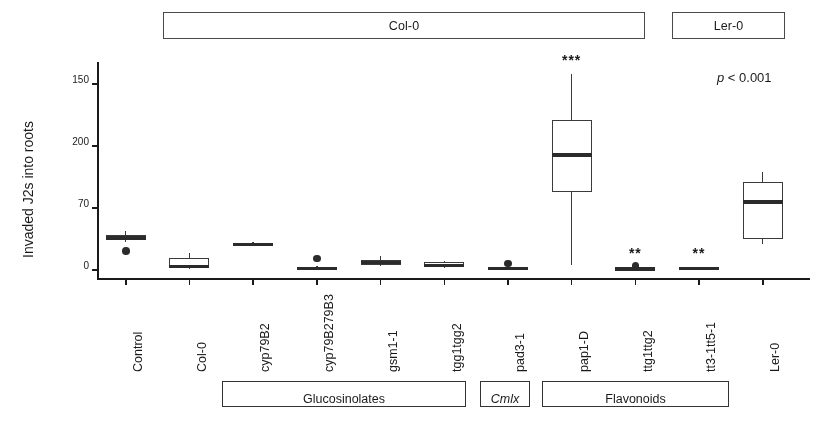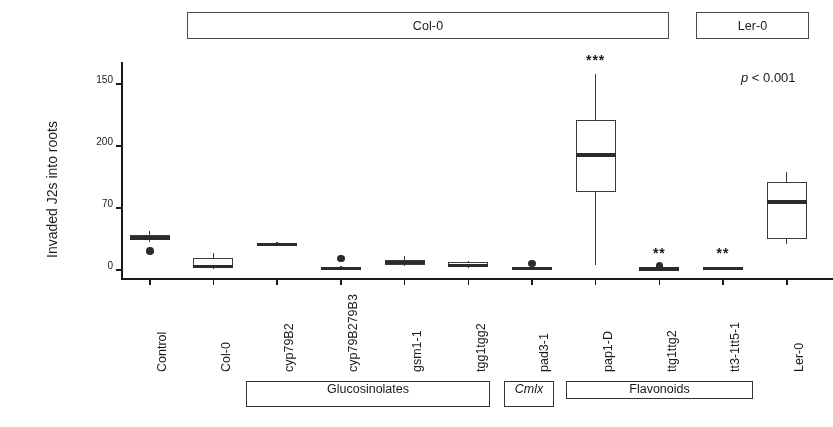--- a/index.html
+++ b/index.html
@@ -11,21 +11,20 @@
     width: 833px;
     height: 427px;
     position: relative;
     font-family: "Liberation Sans", sans-serif;
     color: #1a1a1a;
     overflow: hidden;
   }
   .figure {
     position: absolute;
     inset: 0;
-    margin-left: 24px;
   }
 
   
   .strip {
     position: absolute;
     box-sizing: border-box;
     border: 1.3px solid #4a4a4a;
     background: #ffffff;
     display: flex;
     align-items: center;
@@ -35,21 +34,21 @@
     letter-spacing: 0.1px;
   }
 
   
   .groupbox {
     position: absolute;
     box-sizing: border-box;
     border: 1.3px solid #333333;
     background: #ffffff;
     display: flex;
-    align-items: flex-start;
+    align-items: flex-end;
     justify-content: center;
     font-size: 12.5px;
     color: #1a1a1a;
   }
 
   
   .axis-line {
     position: absolute;
     background: #1a1a1a;
   }
@@ -230,17 +229,17 @@
       <div class="xtick-label" style="left: 704.3px; top: 372px;">tt3-1tt5-1</div>
       <div class="xtick-label" style="left: 768px; top: 372px;">Ler-0</div>
     </div>
 
   <div class="groupbox" style="left:222px; top:381px; width:244px; height:26px;">
     <span>Glucosinolates</span>
   </div>
   <div class="groupbox" style="left:480px; top:381px; width:50px; height:26px;font-style:italic;">
     <span>Cmlx</span>
   </div>
-  <div class="groupbox" style="left:542px; top:381px; width:187px; height:18px;">
+  <div class="groupbox" style="left:542px; top:381px; width:187px; height:26px;">
     <span>Flavonoids</span>
   </div>
 
 </div>
 
 </body></html>

